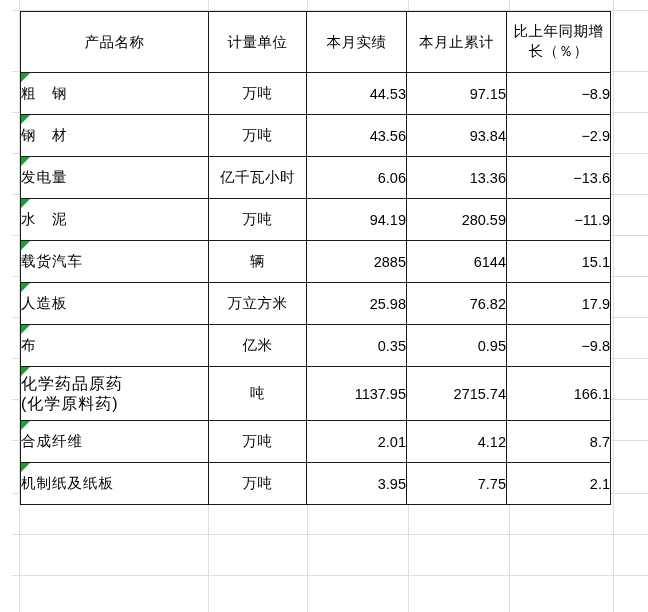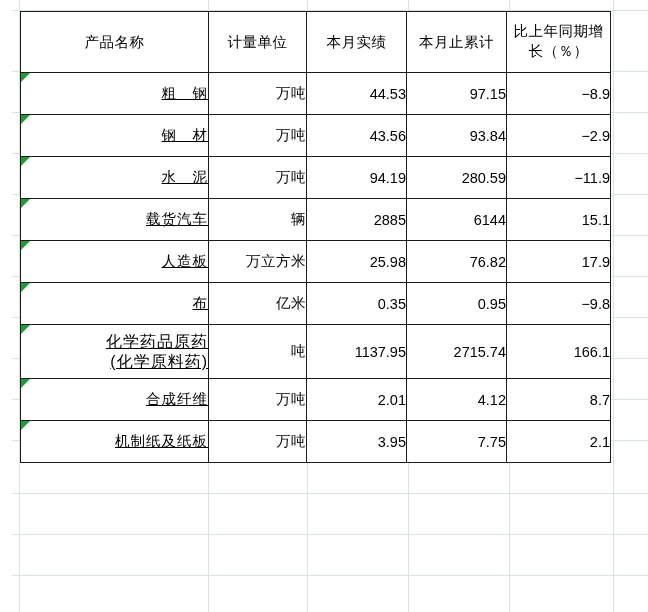--- a/index.html
+++ b/index.html
@@ -74,33 +74,32 @@
   }
   thead th .hdr-two {
     display: block;
     line-height: 1.35;
   }
   tbody td {
     height: 41px;
     vertical-align: middle;
   }
   td.name {
-    text-align: right;
+    text-align: left;
     padding-left: 38px;
     letter-spacing: 1px;
-    text-decoration: underline;
   }
   td.name .two-line {
     display: block;
     line-height: 1.25;
     font-size: 16px;
   }
   tr.tall td { height: 53px; }
   td.unit {
-    text-align: right;
+    text-align: center;
     letter-spacing: 0.5px;
   }
   td.num {
     text-align: right;
     padding-right: 9px;
     font-size: 15px;
     margin-left: 20px;
   }
   
   td.name::before {
@@ -171,20 +170,27 @@
         <td class="num">−8.9</td>
       </tr>
       <tr>
         <td class="name">钢　材</td>
         <td class="unit">万吨</td>
         <td class="num">43.56</td>
         <td class="num">93.84</td>
         <td class="num">−2.9</td>
       </tr>
       <tr>
+        <td class="name">发电量</td>
+        <td class="unit">亿千瓦小时</td>
+        <td class="num">6.06</td>
+        <td class="num">13.36</td>
+        <td class="num">−13.6</td>
+      </tr>
+      <tr>
         <td class="name">水　泥</td>
         <td class="unit">万吨</td>
         <td class="num">94.19</td>
         <td class="num">280.59</td>
         <td class="num">−11.9</td>
       </tr>
       <tr>
         <td class="name">载货汽车</td>
         <td class="unit">辆</td>
         <td class="num">2885</td>

